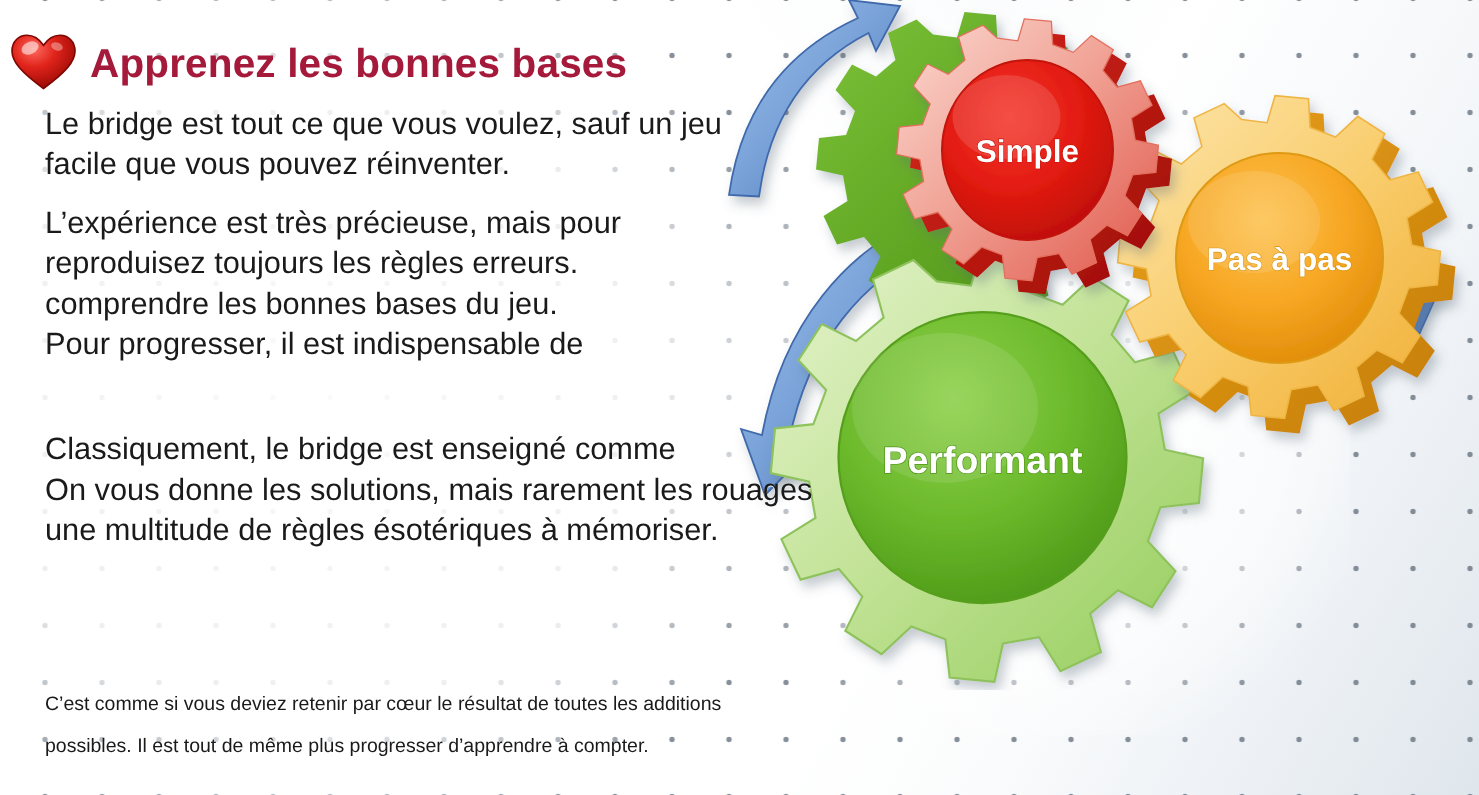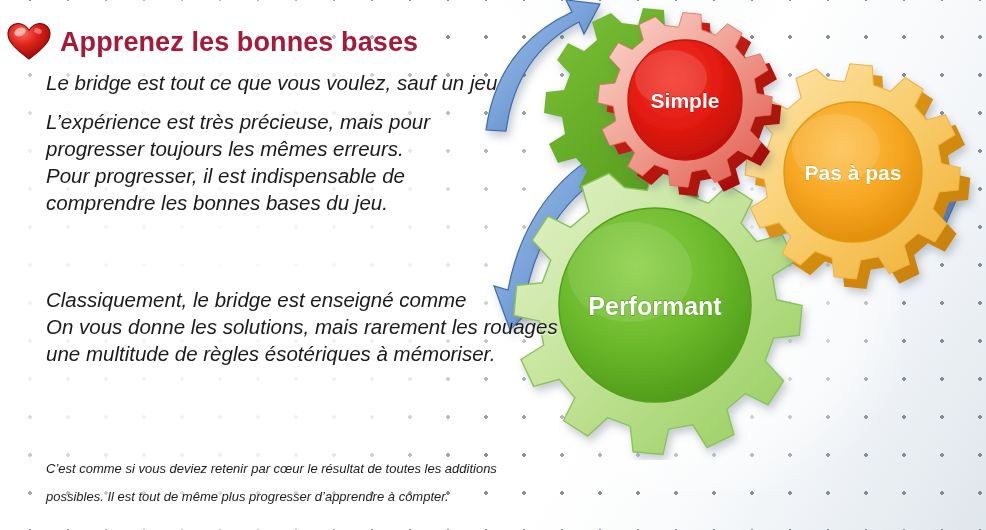--- a/index.html
+++ b/index.html
@@ -51,25 +51,24 @@
     text-shadow:0 1px 0 rgba(255,255,255,.9);
     white-space:nowrap;
     text-align:right;
   }
   .heart{width:46px;height:40px;flex:0 0 46px;display:block;}
 
   .body-text{
     color:#1a1a1a;
     font-size:20.5px;
     line-height:27px;
-    padding-left:46px;
+    padding-left:30px;
     font-weight:500;
     text-shadow:0 1px 0 rgba(255,255,255,.85);
     white-space:nowrap;
-    font-style:italic;
   }
   .para{margin:0;}
   #p-bases-1{margin-top:7px;}
   #p-bases-2{margin-top:12px;}
   #p-met-1{margin-top:4px;}
 
   
   #section-bottom{position:absolute;left:0;top:455px;width:960px;}
   #section-bottom .body-text{font-size:13px;line-height:28px;}
 
@@ -251,27 +250,28 @@
           </defs>
           <path d="M23 37 C8 26 2 19 2 12 C2 5.5 6.6 1.5 12 1.5 C16.2 1.5 20.2 4 23 8.2 C25.8 4 29.8 1.5 34 1.5 C39.4 1.5 44 5.5 44 12 C44 19 38 26 23 37 Z" fill="url(#heartG1)" stroke="#7d0603" stroke-width="1.1"></path>
           <ellipse cx="14" cy="10" rx="6" ry="4" fill="#ffffff" opacity="0.55" transform="rotate(-25 14 10)"></ellipse>
           <ellipse cx="32" cy="9" rx="4" ry="2.6" fill="#ffffff" opacity="0.35" transform="rotate(20 32 9)"></ellipse>
         </svg>
         <span class="heading">Apprenez les bonnes bases</span>
       </div>
 
       <div class="body-text para" id="p-bases-1">
         <div>Le bridge est tout ce que vous voulez, sauf un jeu</div>
+        <div>facile que vous pouvez réinventer.</div>
       </div>
 
       <div class="body-text para" id="p-bases-2">
         <div>L’expérience est très précieuse, mais pour</div>
-        <div>progresser toujours les mêmes erreurs.</div>
+        <div>reproduisez toujours les règles erreurs.</div>
+        <div>comprendre les bonnes bases du jeu.</div>
         <div>Pour progresser, il est indispensable de</div>
-        <div>comprendre les bonnes bases du jeu.</div>
       </div>
     </div>
 
     <div class="section" id="section-methode">
 
       <div class="body-text para" id="p-met-1">
         <div>Classiquement, le bridge est enseigné comme</div>
         <div>On vous donne les solutions, mais rarement les rouages</div>
         <div>une multitude de règles ésotériques à mémoriser.</div>
       </div>

